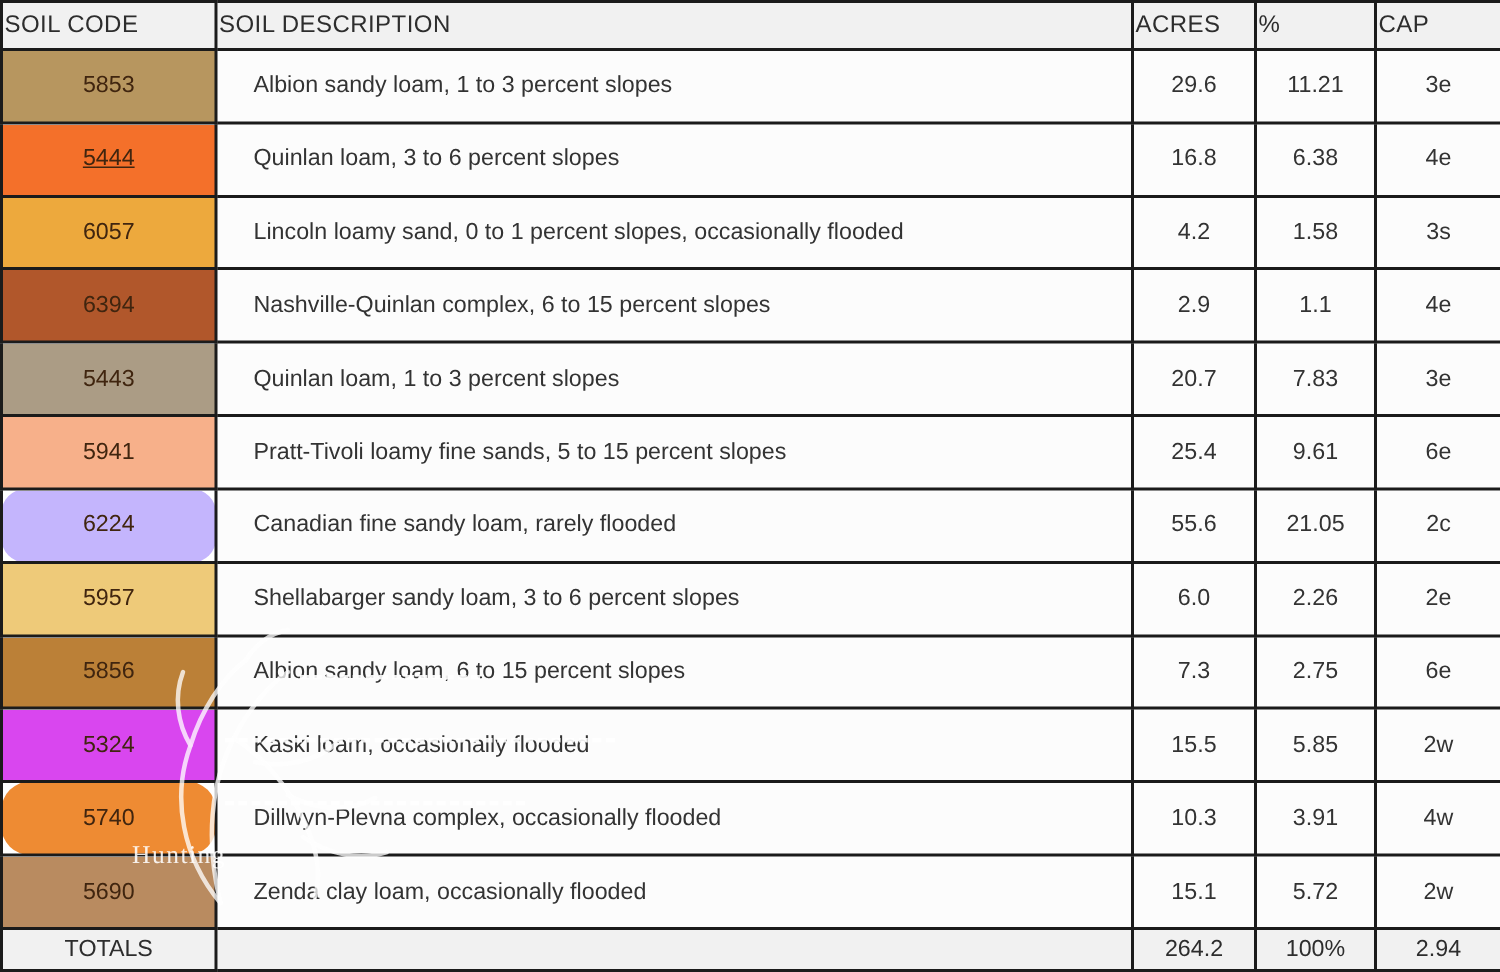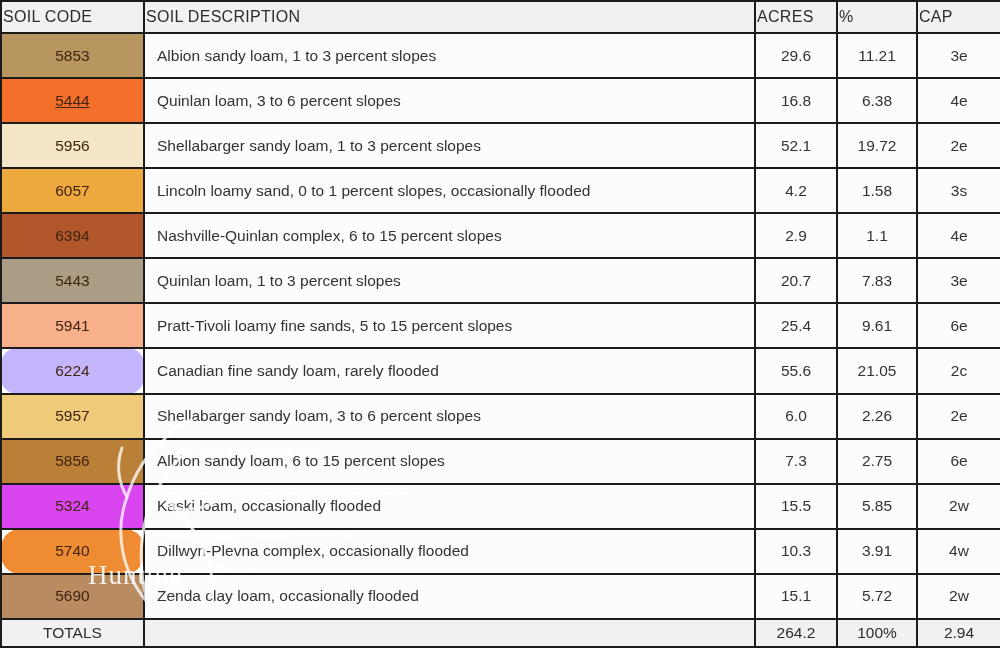--- a/index.html
+++ b/index.html
@@ -38,21 +38,21 @@
     color: #333333;
     background: #fcfcfc;
   }
   #soil-table td.code {
     text-align: center;
     color: #40250f;
     font-size: 15.5px;
   }
   #soil-table td.desc {
     text-align: left;
-    padding-left: 12px;
+    padding-left: 24px;
   }
   #soil-table td.num {
     text-align: center;
   }
   #soil-table tfoot td {
     background: #f1f1f1;
     height: 24px;
     font-size: 15.5px;
     color: #2d2d2d;
     text-align: center;
@@ -68,21 +68,21 @@
     z-index: 5;
     opacity: 0.85;
   }
   .watermark-text {
     position: absolute;
     left: 88px;
     top: 560px;
     pointer-events: none;
     z-index: 6;
     font-family: "Liberation Serif", serif;
-    font-size: 27px;
+    font-size: 17px;
     color: rgba(255,255,255,0.88);
     letter-spacing: 1px;
   }
   .wm-dash {
     position: absolute;
     height: 0;
     border-top: 3px dashed rgba(255,255,255,0.9);
     pointer-events: none;
     z-index: 6;
   }
@@ -117,27 +117,20 @@
         <td class="num">29.6</td>
         <td class="num">11.21</td>
         <td class="num">3e</td>
       </tr>
       <tr>
         <td class="code" style="background: rgb(244, 112, 42); text-decoration: underline;">5444</td>
         <td class="desc">Quinlan loam, 3 to 6 percent slopes</td>
         <td class="num">16.8</td>
         <td class="num">6.38</td>
         <td class="num">4e</td>
-      </tr>
-      <tr>
-        <td class="code" style="background: rgb(245, 230, 200);">5956</td>
-        <td class="desc">Shellabarger sandy loam, 1 to 3 percent slopes</td>
-        <td class="num">52.1</td>
-        <td class="num">19.72</td>
-        <td class="num">2e</td>
       </tr>
       <tr>
         <td class="code" style="background: rgb(237, 169, 61);">6057</td>
         <td class="desc">Lincoln loamy sand, 0 to 1 percent slopes, occasionally flooded</td>
         <td class="num">4.2</td>
         <td class="num">1.58</td>
         <td class="num">3s</td>
       </tr>
       <tr>
         <td class="code" style="background: rgb(177, 87, 43);">6394</td>

